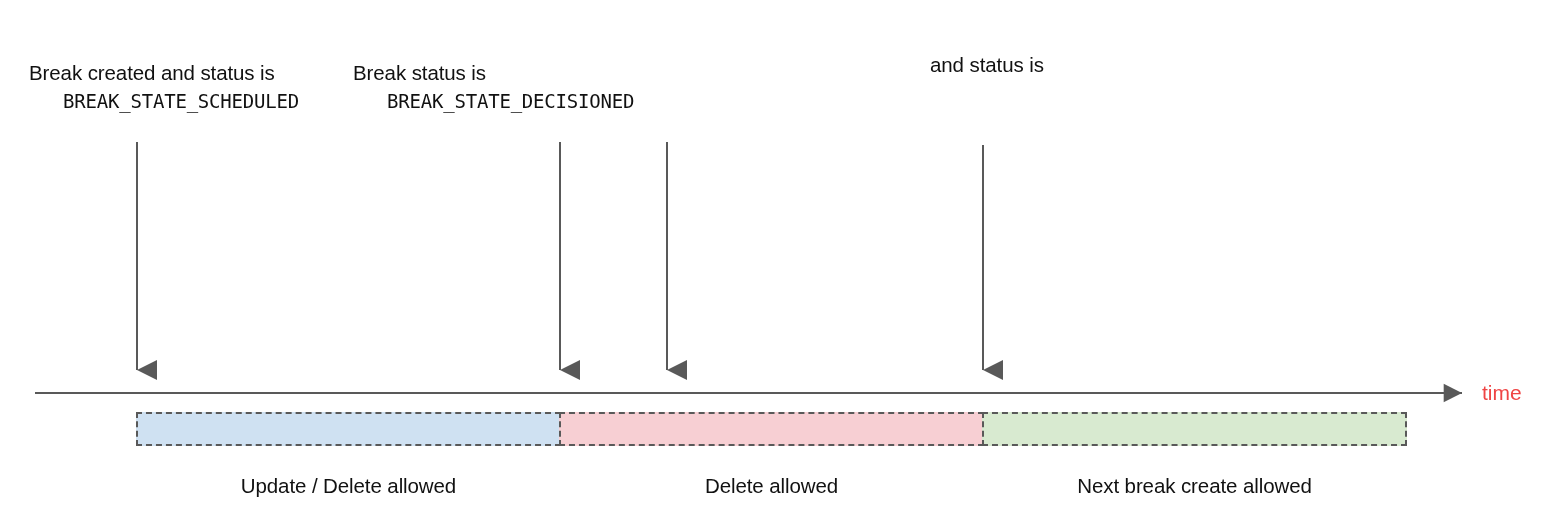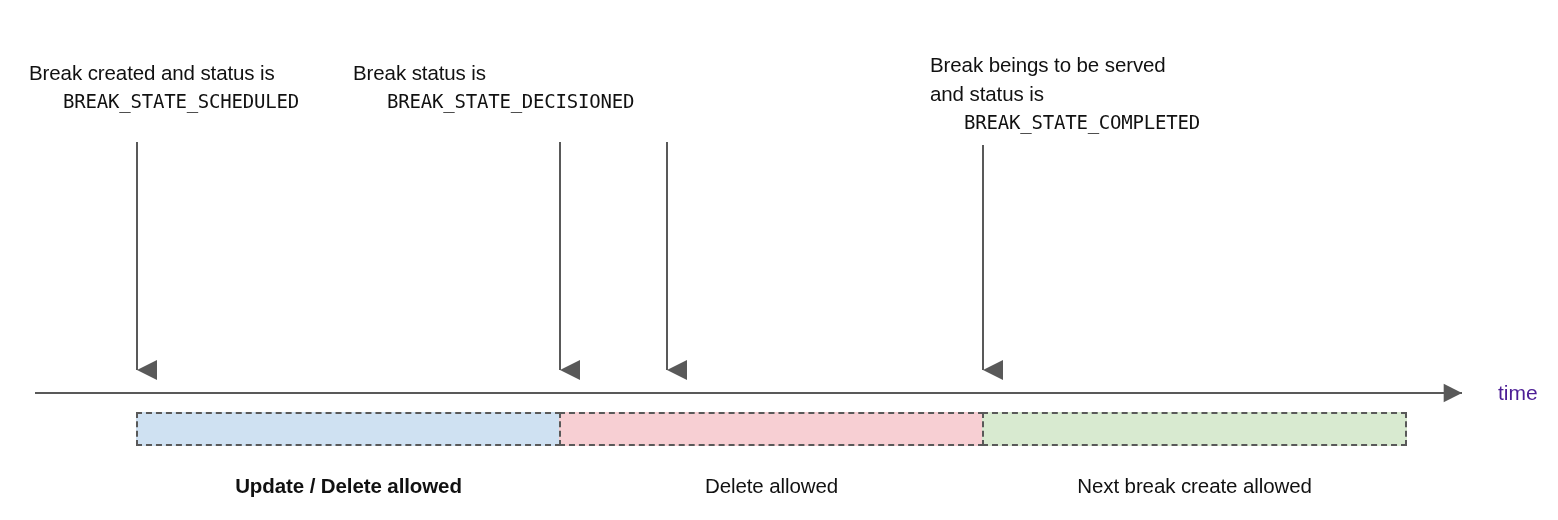--- a/index.html
+++ b/index.html
@@ -75,54 +75,51 @@
   
   .caption {
     position: absolute;
     top: 458px;
     font-size: 20.5px;
     color: #111111;
     white-space: nowrap;
     text-align: center;
     letter-spacing: -0.1px;
   }
-  #caption-1 { left: 136px; width: 425px; font-weight: bold; }
+  #caption-1 { left: 136px; width: 425px; }
   #caption-2 { left: 559px; width: 425px; }
   #caption-3 { left: 982px; width: 425px; }
 
   
   #axis-label {
     position: absolute;
     left: 1482px;
     top: 365px;
     font-size: 21px;
-    color: #4c1d95;
-    margin-left: 16px;
+    color: #ef4444;
   }
 </style>
 </head>
 <body>
 
 <div id="diagram">
 
   <div class="annot" id="annot-1">
     <span class="ln">Break created and status is</span>
     <span class="ln mono">BREAK_STATE_SCHEDULED</span>
   </div>
 
   <div class="annot" id="annot-2">
     <span class="ln">Break status is</span>
     <span class="ln mono">BREAK_STATE_DECISIONED</span>
   </div>
 
 
   <div class="annot" id="annot-4">
-    <span class="ln">Break beings to be served</span>
     <span class="ln">and status is</span>
-    <span class="ln mono">BREAK_STATE_COMPLETED</span>
   </div>
 
   <svg id="arrow-layer" viewBox="0 0 1558 520" width="1558" height="520">
     <defs>
       <marker id="down-head" viewBox="0 0 12 12" refX="6" refY="11" markerWidth="12" markerHeight="12" orient="auto-start-reverse">
         <path d="M 1 1 L 11 1 L 6 11 Z" fill="#595959"></path>
       </marker>
       <marker id="right-head" viewBox="0 0 12 12" refX="11" refY="6" markerWidth="11" markerHeight="11" orient="auto">
         <path d="M 1 1 L 11 6 L 1 11 Z" fill="#595959"></path>
       </marker>

